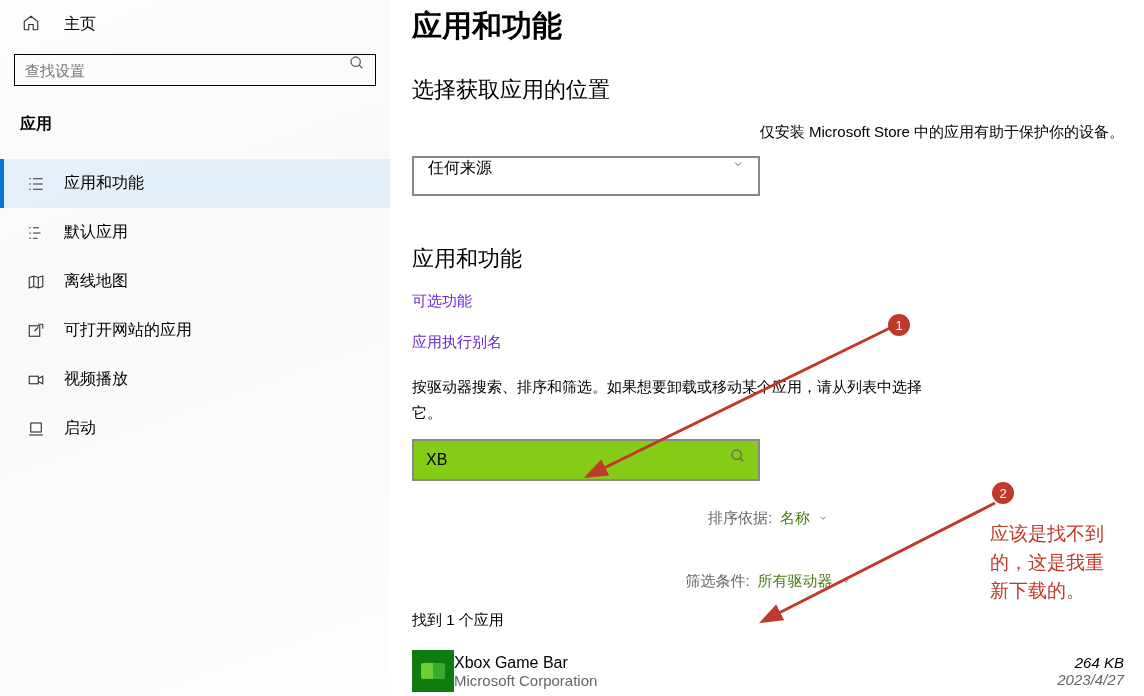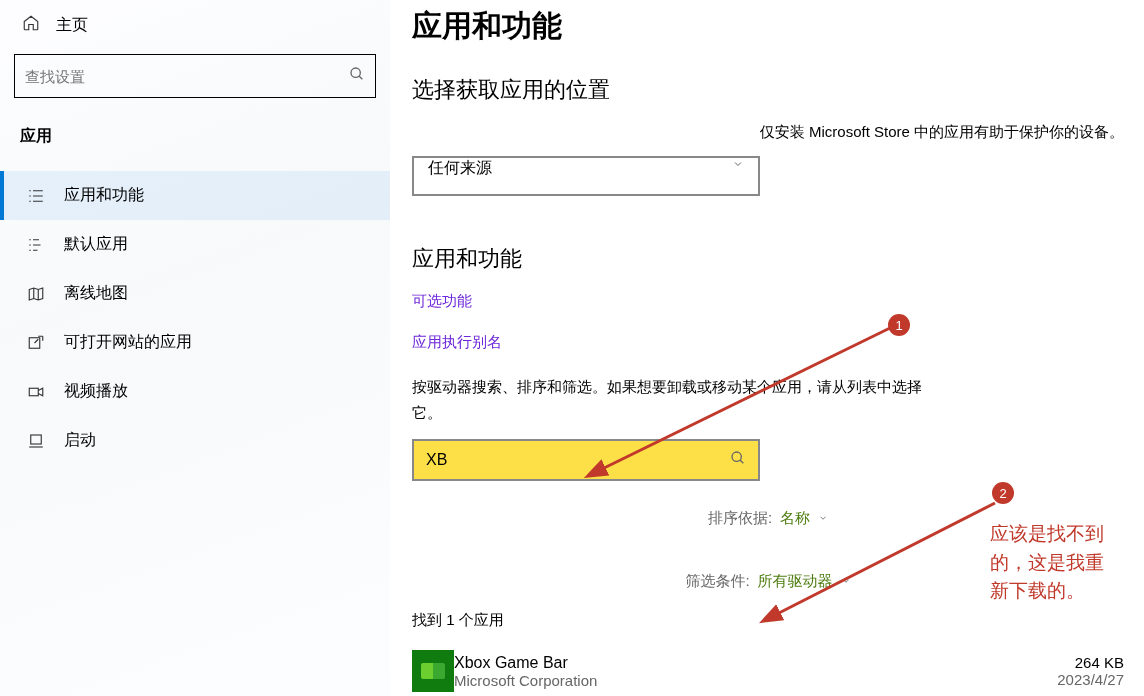--- a/index.html
+++ b/index.html
@@ -1,46 +1,46 @@
 <!DOCTYPE html>
 <html><head>
 <meta charset="utf-8">
 <style>
   * { box-sizing: border-box; margin: 0; padding: 0; }
   html, body { width: 1144px; height: 696px; font-family: "Microsoft YaHei", "Segoe UI", sans-serif; background: #fff; color: #000; overflow: hidden; }
   .root { display: flex; width: 100%; height: 100%; }
   .sidebar { width: 390px; padding-top: 8px; background: linear-gradient(160deg, #fdfdff 0%, #f7f9fb 40%, #fcfdfe 100%); }
-  .home-row { display: flex; align-items: center; gap: 16px; padding: 6px 22px 18px 22px; cursor: pointer; }
+  .home-row { display: flex; gap: 24px; padding: 6px 22px 18px 22px; cursor: pointer; }
   .home-row .label { font-size: 16px; }
-  .search-wrap { margin: 0 14px 22px 14px; border: 1px solid #000; height: 44px; display: flex; align-items: center; padding: 0 10px; cursor: text; }
+  .search-wrap { margin: 0 14px 22px 14px; border: 1px solid #000; height: 32px; display: flex; padding: 0 10px; cursor: text; }
   .search-wrap input { flex: 1; border: none; outline: none; font-size: 15px; background: transparent; }
   .section-title { padding: 6px 20px 24px 20px; font-size: 16px; font-weight: 600; }
   .nav-item { display: flex; align-items: center; gap: 18px; padding: 14px 22px; cursor: pointer; font-size: 16px; border-left: 4px solid transparent; }
   .nav-item.selected { background: rgba(0,120,215,0.08); border-left-color: #0078d4; }
   .nav-item .icon { width: 20px; height: 20px; display: inline-flex; align-items: center; justify-content: center; color: #444; }
   .content { flex: 1; padding: 6px 20px 10px 22px; position: relative; }
   h1.page-title { font-size: 30px; font-weight: 600; margin-bottom: 28px; }
   h2.section { font-size: 22px; font-weight: 400; margin-bottom: 18px; }
   .desc { font-size: 15px; margin-bottom: 14px; text-align: right; }
   .select-box { width: 348px; height: 40px; border: 2px solid #888; display: flex; align-items: flex-start; justify-content: space-between; padding: 0 14px; cursor: pointer; background: #fff; margin-bottom: 48px; }
   .link { color: #6d28d9; font-size: 15px; margin-bottom: 22px; display: inline-block; cursor: pointer; }
   .instr { font-size: 15px; margin-bottom: 14px; line-height: 1.7; max-width: 520px; }
-  .app-search { width: 348px; height: 42px; border: 2px solid #888; display: flex; align-items: center; padding: 7px 12px; background: #fde047; margin-bottom: 28px; cursor: text; }
+  .app-search { width: 348px; height: 42px; border: 2px solid #888; display: flex; padding: 7px 12px; background: #84cc16; margin-bottom: 28px; cursor: text; }
   .app-search input { flex: 1; border: none; outline: none; font-size: 16px; background: transparent; }
   .sort-row { display: flex; align-items: center; gap: 44px; font-size: 15px; color: #666; margin-bottom: 20px; flex-direction: column; }
   .sort-item { display: flex; align-items: center; gap: 8px; cursor: pointer; }
   .sort-item .val { color: #4d7c0f; }
   .found { font-size: 15px; margin-bottom: 20px; }
   .app-row { display: flex; align-items: center; cursor: pointer; }
   .app-icon { width: 42px; height: 42px; background: #107c10; display: flex; align-items: center; justify-content: center; }
   .app-icon-inner { width: 24px; height: 16px; background: linear-gradient(90deg, #6ccf2f 50%, #3ba82f 50%); border-radius: 2px; }
   .app-meta { flex: 1; }
   .app-name { font-size: 16px; }
   .app-pub { font-size: 15px; color: #666; }
-  .app-right { text-align: right; font-size: 15px; }
+  .app-right { text-align: right; font-size: 15px; font-style: italic; }
   .app-size { color: #000; }
   .app-date { color: #666; }
   .chev { font-size: 12px; color: #666; }
   svg.arrow { position: absolute; overflow: visible; pointer-events: none; }
   .marker-circle { position: absolute; width: 22px; height: 22px; border-radius: 50%; background: #c0392b; color: #fff; font-size: 13px; display: flex; align-items: center; justify-content: center; pointer-events: none; }
   .note-text { position: absolute; color: #c0392b; font-size: 19px; line-height: 1.5; pointer-events: none; width: 130px; }
 </style>
 </head>
 <body>
 

